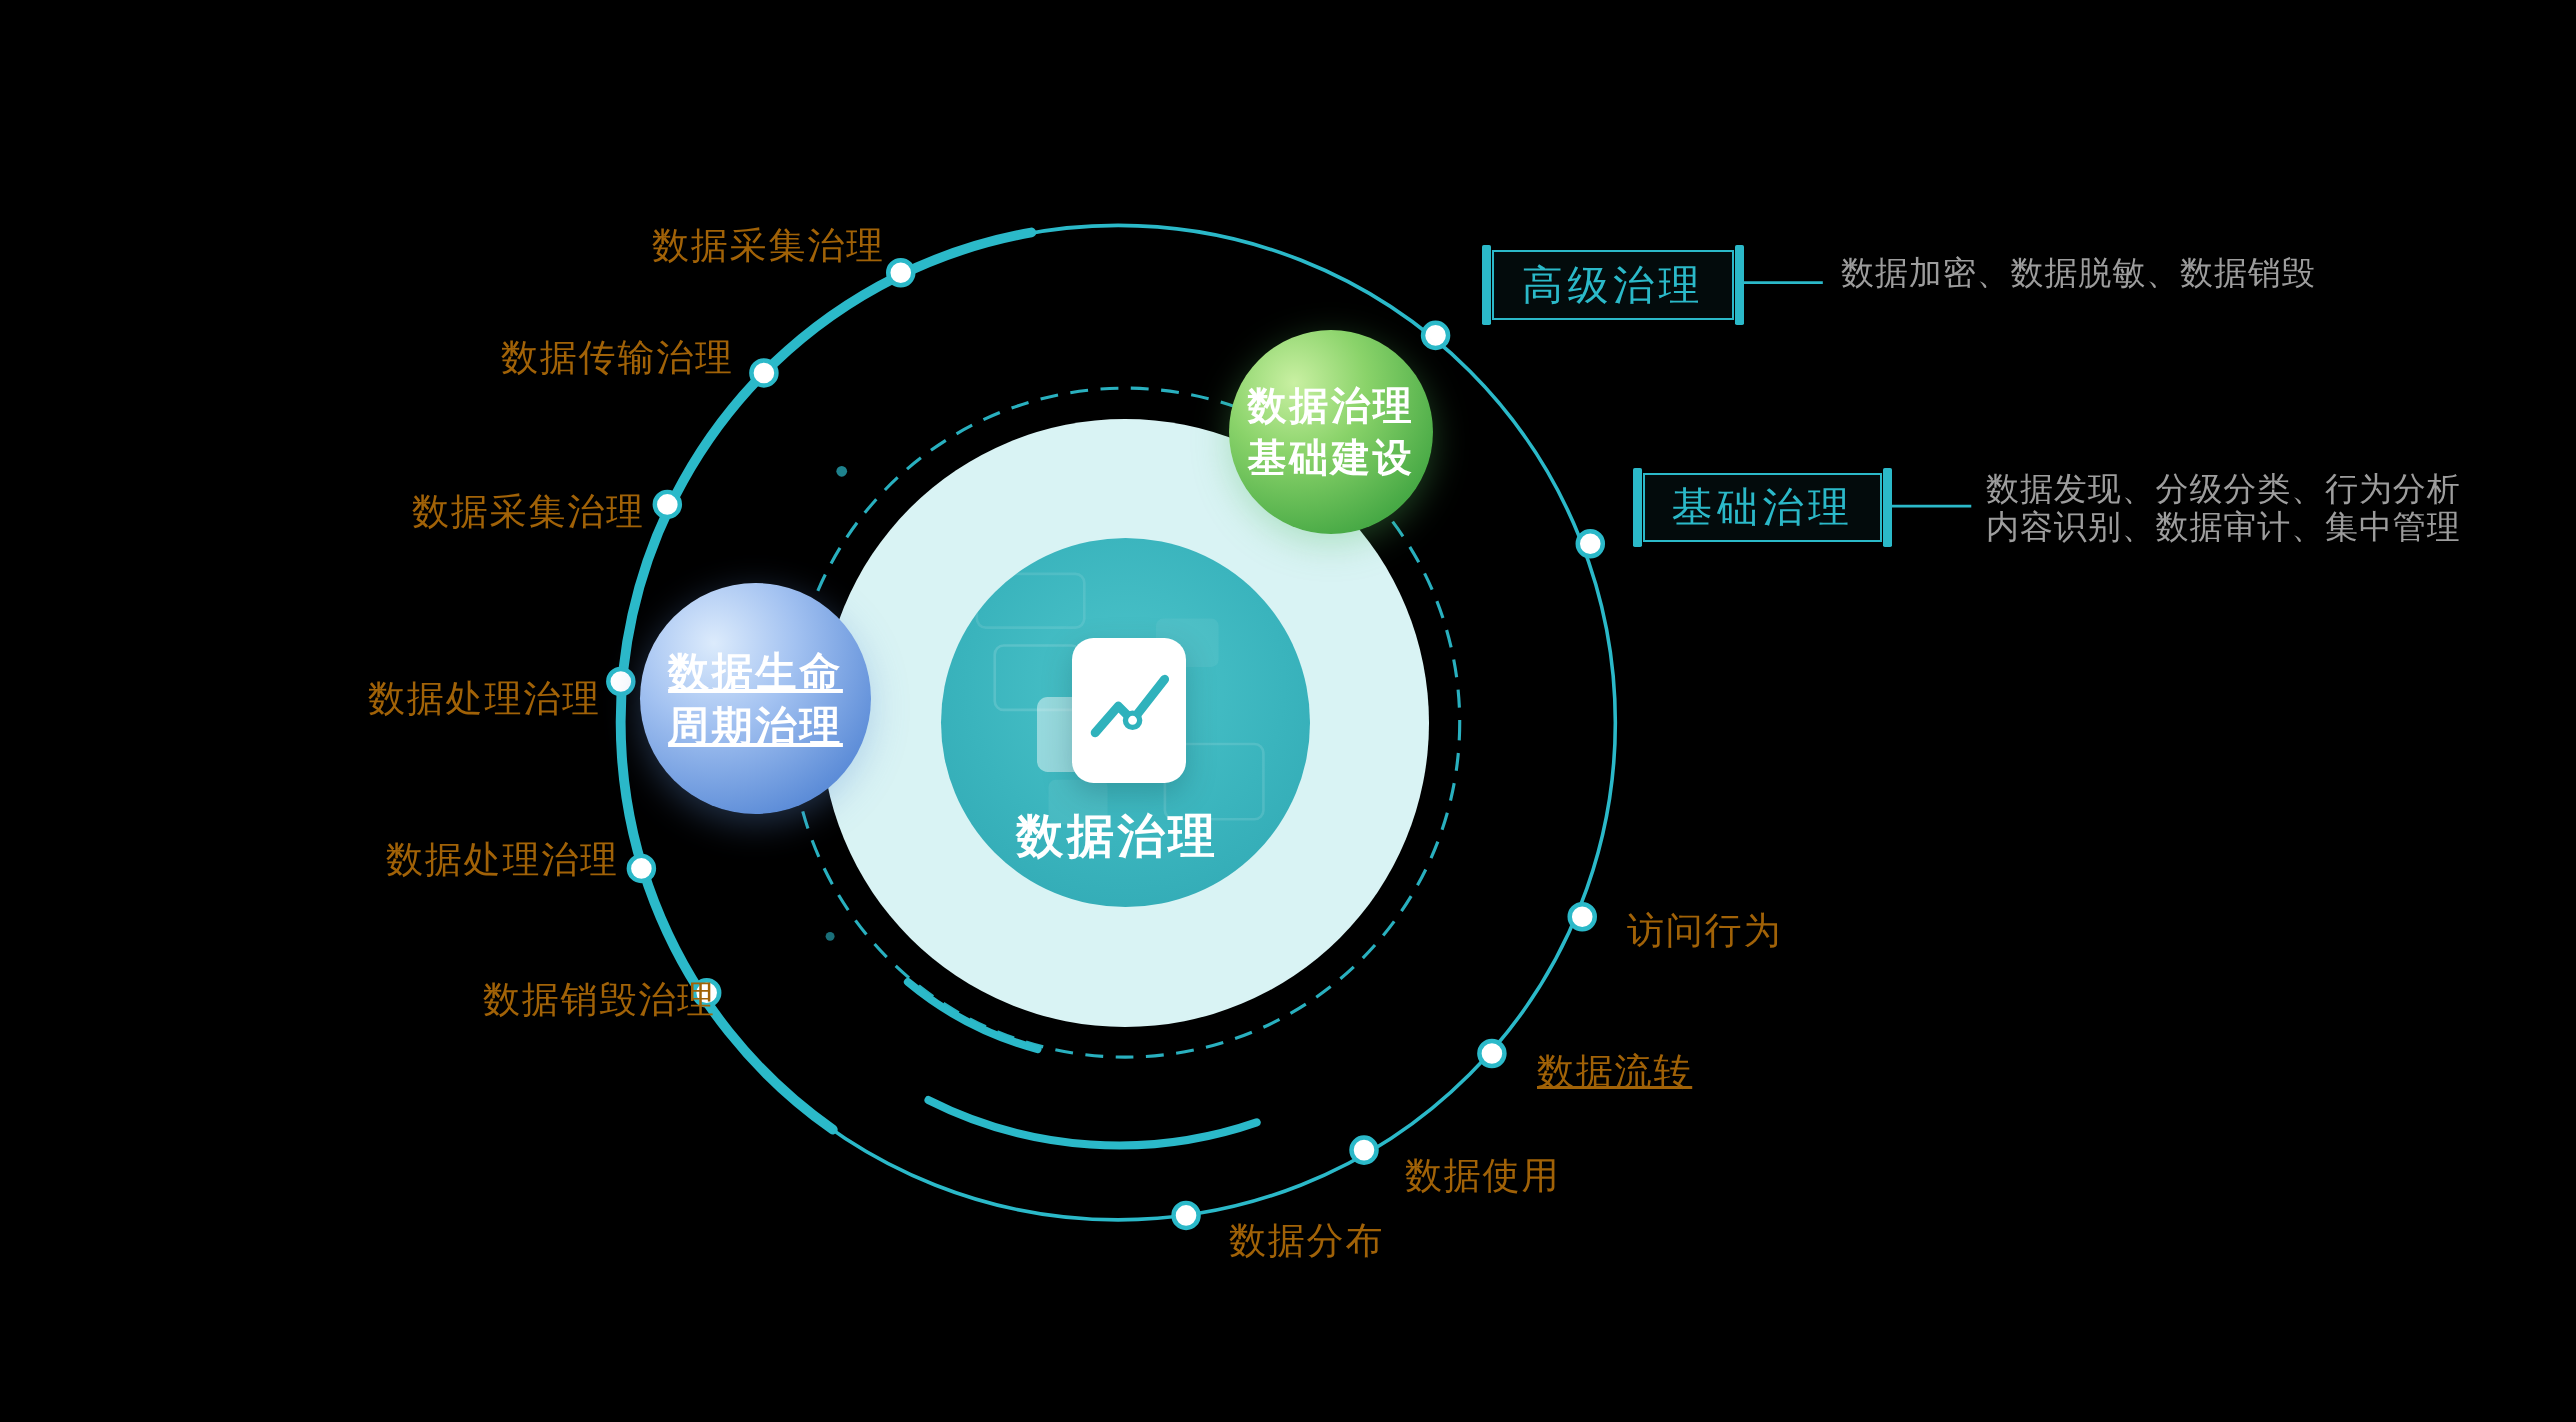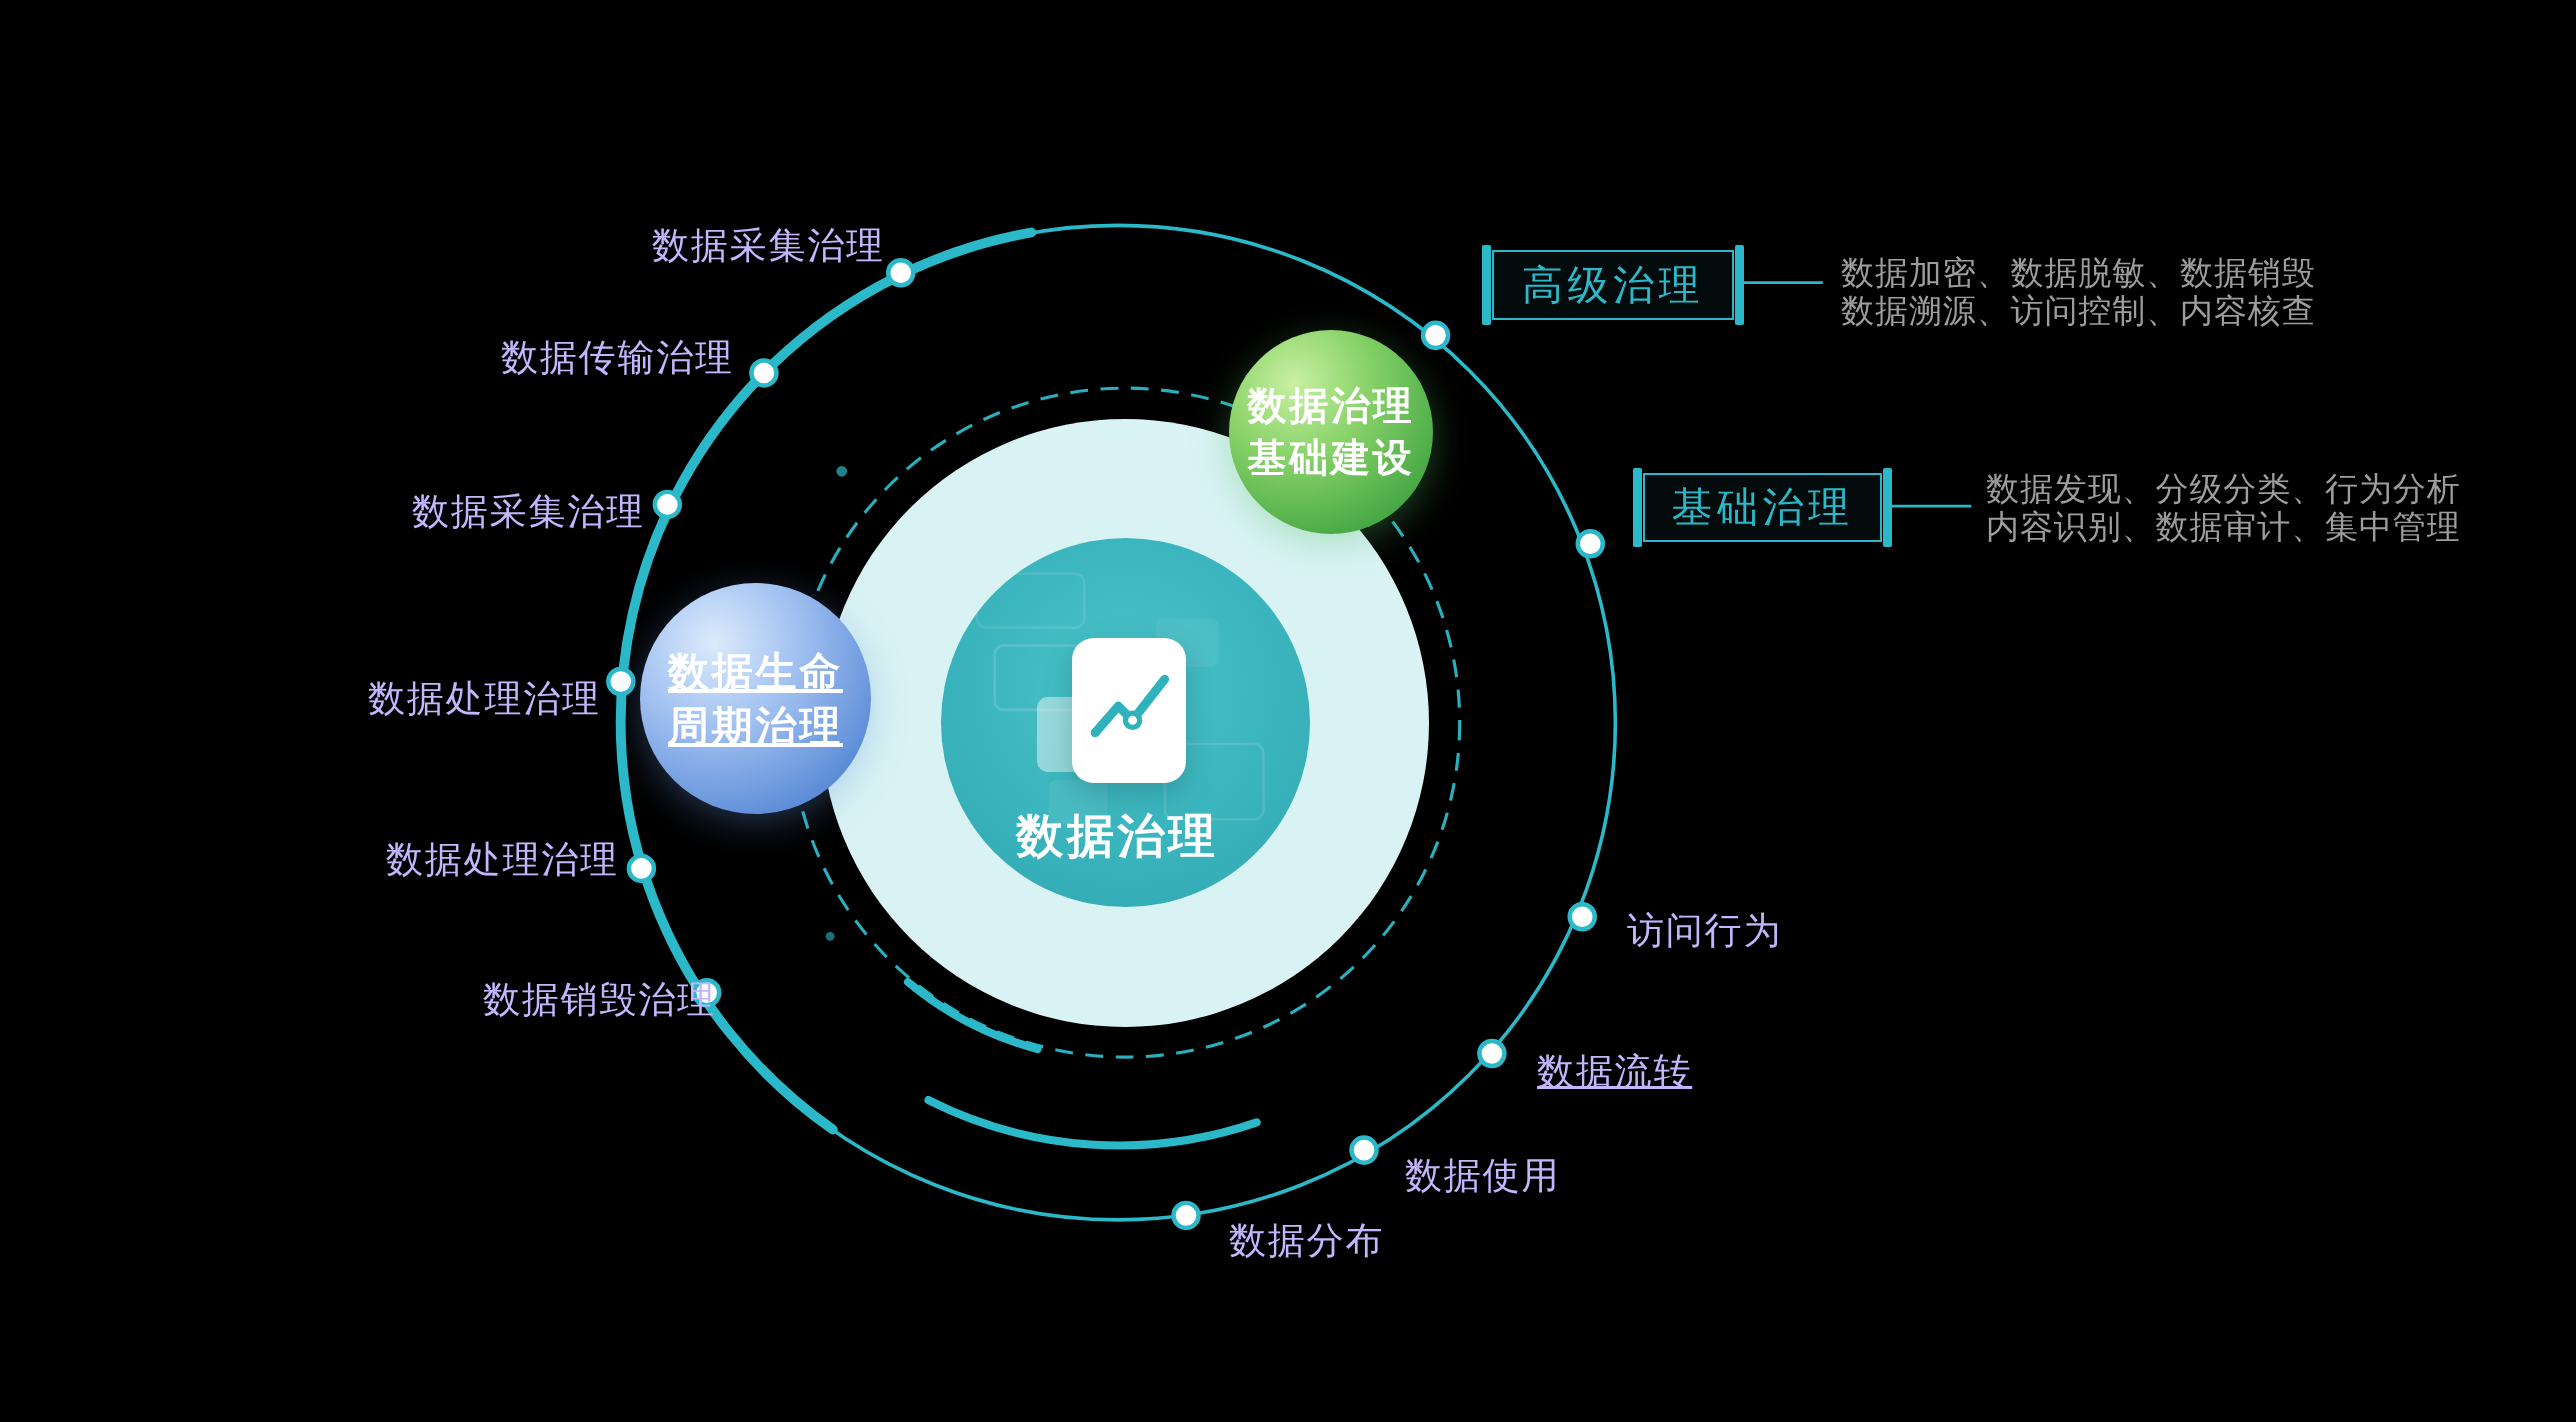--- a/index.html
+++ b/index.html
@@ -51,21 +51,21 @@
     background:radial-gradient(circle at 32% 26%, #dcebfc 0%, #a3c2f1 35%, #5d8dd8 78%, #4e7fd0 100%);
     box-shadow:0 9px 36px rgba(100,145,215,0.35);
     text-decoration:underline;
   }
   .bubble-orange{
     left:1186px;top:899px;width:224px;height:224px;font-size:39px;line-height:50px;letter-spacing:2.7px;
     background:radial-gradient(circle at 32% 26%, #fce4b8 0%, #f7c57f 35%, #ef9a36 78%, #ea8e26 100%);
     box-shadow:0 9px 36px rgba(235,155,60,0.35);
   }
   .side-label{
-    position:absolute;color:#c4b5fd;font-size:37px;font-weight:500;letter-spacing:1.8px;white-space:nowrap;
+    position:absolute;color:#a16207;font-size:37px;font-weight:500;letter-spacing:1.8px;white-space:nowrap;
   }
   .callout-box{
     position:absolute;border:2.7px solid #2bb9c9;
     display:flex;align-items:center;justify-content:center;
     color:#2bb9c9;font-size:41px;font-weight:400;letter-spacing:4.5px;
     background:rgba(43,185,201,0.06);
   }
   .callout-box::before,.callout-box::after{
     content:"";position:absolute;top:-7.2px;height:calc(100% + 14.3px);width:9px;
     background:#2bb9c9;border-radius:1.8px;
@@ -154,21 +154,20 @@
   <div class="side-label" style="left:1627px;top:906px;">访问行为</div>
   <div class="side-label" style="left:1537px;top:1047px;text-decoration:underline;">数据流转</div>
   <div class="side-label" style="left:1405px;top:1151px;">数据使用</div>
   <div class="side-label" style="left:1229px;top:1216px;">数据分布</div>
 
   <div class="callout-box" style="left:1492px;top:250px;width:238px;height:66px;">
     <span>高级治理</span>
   </div>
   <div class="desc" style="left:1841px;top:254px;">
     <div>数据加密、数据脱敏、数据销毁</div>
-    <div>数据溯源、访问控制、内容核查</div>
   </div>
 
   <div class="callout-box" style="left:1643px;top:473px;width:235px;height:65px;justify-content:center;">
     <span>基础治理</span>
   </div>
   <div class="desc" style="left:1986px;top:470px;">
     <div>数据发现、分级分类、行为分析</div>
     <div>内容识别、数据审计、集中管理</div>
   </div>
 

